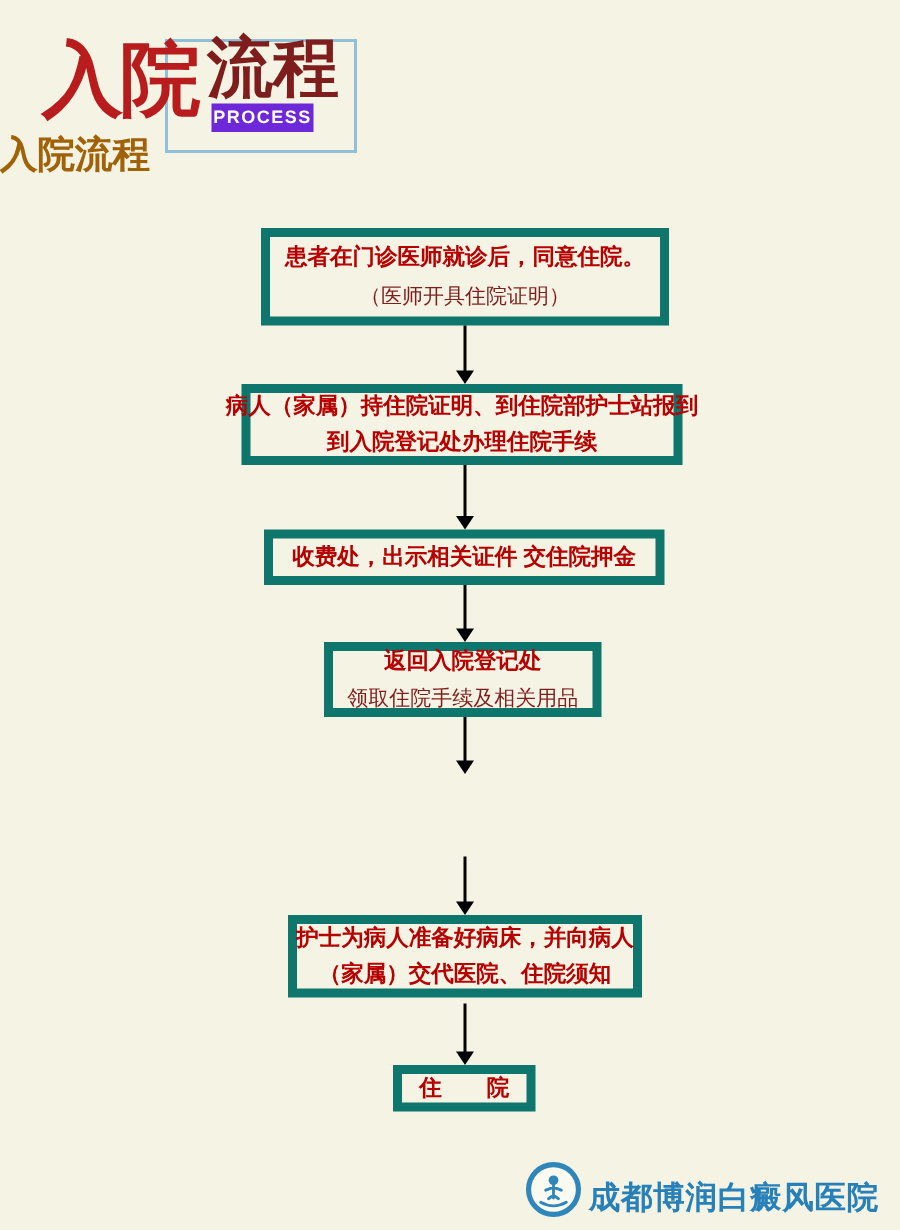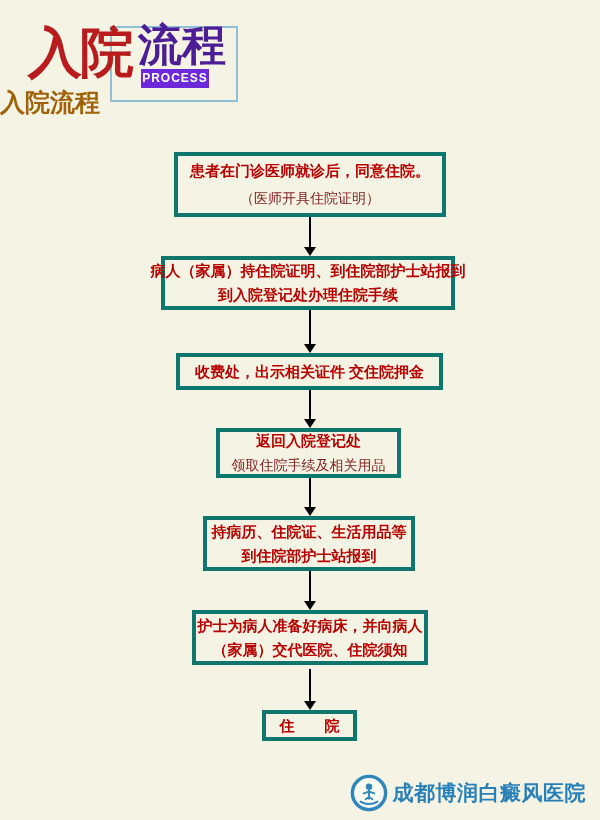--- a/index.html
+++ b/index.html
@@ -11,31 +11,31 @@
 
   
   .brand { position:absolute; left:0; top:0; width:270px; height:118px; }
   .brand-frame { position:absolute; left:110px; top:26px; width:128px; height:76px;
                  border:2px solid #8fc0d8; box-sizing:border-box; }
   .brand-main { position:absolute; left:28px; top:24px;
                 font-family:"Liberation Serif", serif; font-size:54px; font-weight:bold;
                 color:#b91c1c; letter-spacing:-2px; line-height:1.1; }
   .brand-secondary { position:absolute; left:138px; top:22px;
                 font-family:"Liberation Serif", serif; font-size:44px; font-weight:bold;
-                color:#4c1d95; line-height:1.1; }
+                color:#7f1d1d; line-height:1.1; }
   .brand-subtitle { position:absolute; left:141px; top:69px; width:68px; height:19px;
                 background:#6d28d9; color:#ffffff; font-size:12px; font-weight:bold;
                 text-align:center; line-height:19px; letter-spacing:1px; }
 
   
   .title { position:absolute; left:0; top:86px; width:600px; margin:0;
            text-align:left; font-size:25px; font-weight:bold; color:#a16207; }
 
   
-  .flow-box { position:absolute; border:4px solid #0f766e; box-sizing:border-box;
+  .flow-box { position:absolute; border:6px solid #0f766e; box-sizing:border-box;
               display:flex; flex-direction:column; align-items:center;
               justify-content:center; text-align:center; }
   .line { white-space:nowrap; }
   .red  { color:#b70000; font-weight:bold; font-size:15px; line-height:24px; }
   .blk  { color:#7f1d1d; font-weight:normal; font-size:14px; line-height:24px; }
 
   .box1 { left:174px; top:152px; width:272px; height:65px; justify-content:space-evenly; }
   .box2 { left:161px; top:256px; width:294px; height:54px; }
   .box3 { left:176px; top:353px; width:267px; height:37px; }
   .box4 { left:216px; top:428px; width:185px; height:50px; }
@@ -51,21 +51,21 @@
            border-top:9px solid #000; }
   .a1 { top:217px; height:39px; }
   .a2 { top:310px; height:43px; }
   .a3 { top:390px; height:38px; }
   .a4 { top:478px; height:38px; }
   .a5 { top:571px; height:39px; }
   .a6 { top:669px; height:41px; }
 
   
   .footer { position:absolute; right:14px; bottom:8px;
-            display:flex; align-items:center; gap:5px; }
+            display:flex; align-items:flex-end; gap:5px; }
   .footer-name { font-size:21px; font-weight:bold; color:#2780b8; letter-spacing:0.5px; }
 </style>
 </head>
 <body>
 
 <div class="page">
 
   <div class="brand">
     <div class="brand-frame"></div>
     <div class="brand-secondary">流程</div>
@@ -103,24 +103,20 @@
 
   <div class="flow-box box4">
     <div class="line red">返回入院登记处</div>
     <div class="line blk">领取住院手续及相关用品</div>
   </div>
   <div class="arrow a4">
     <div class="stem"></div>
     <div class="head"></div>
   </div>
 
-  <div class="flow-box box5">
-    <div class="line red">持病历、住院证、生活用品等</div>
-    <div class="line red">到住院部护士站报到</div>
-  </div>
   <div class="arrow a5">
     <div class="stem"></div>
     <div class="head"></div>
   </div>
 
   <div class="flow-box box6">
     <div class="line red">护士为病人准备好病床，并向病人</div>
     <div class="line red">（家属）交代医院、住院须知</div>
   </div>
   <div class="arrow a6">

